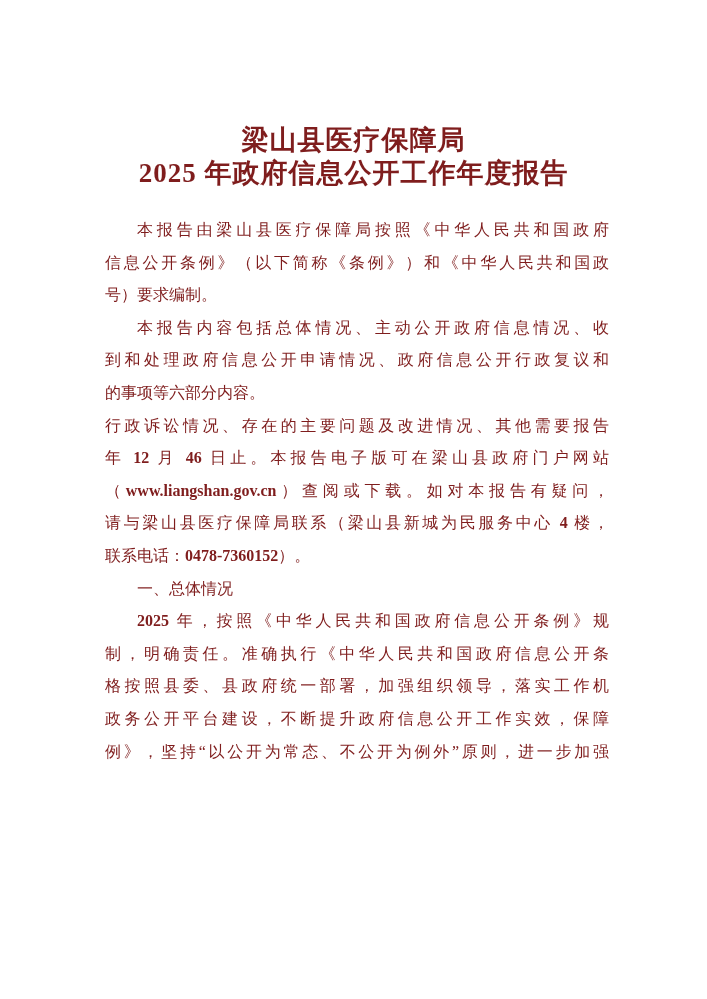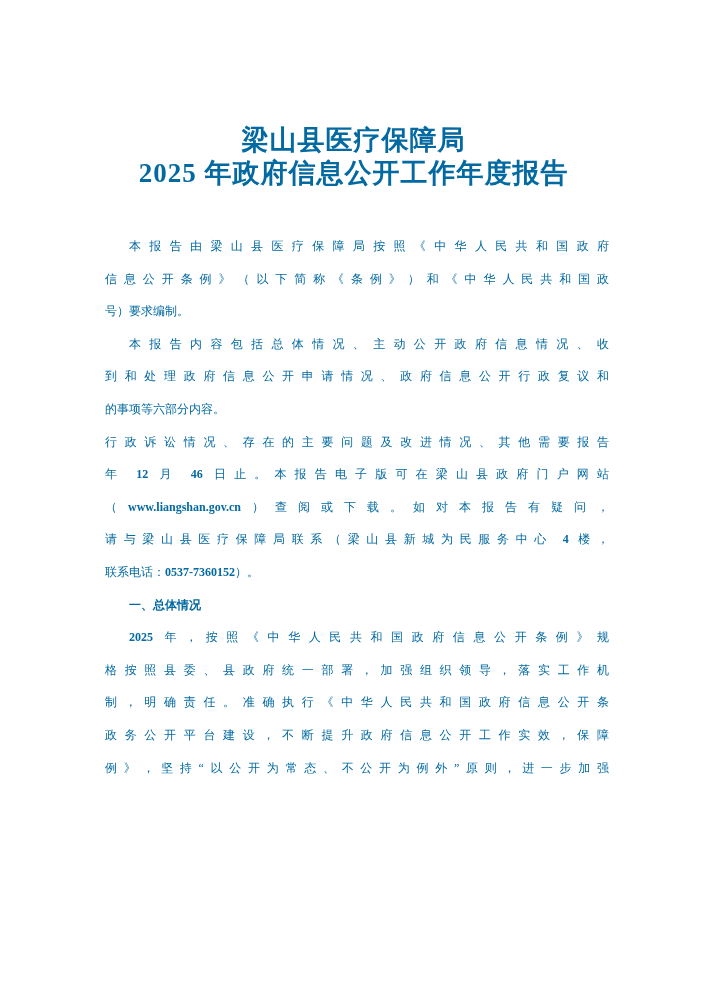--- a/index.html
+++ b/index.html
@@ -5,54 +5,54 @@
   html, body {
     margin: 0;
     padding: 0;
     background: #ffffff;
   }
   .page {
     position: relative;
     width: 707px;
     height: 999px;
     background: #ffffff;
-    color: #0369a1;
+    color: #7f1d1d;
     overflow: hidden;
     margin: 0 auto;
   }
   .title-block {
     margin-top: 124px;
     text-align: center;
     font-family: "Liberation Serif", "DejaVu Serif", serif;
     font-weight: bold;
     font-size: 27px;
     line-height: 33px;
     letter-spacing: 1px;
   }
   .body-block {
-    margin: 40px 98px 0 105px;
+    margin: 24px 98px 0 105px;
     font-family: "Liberation Serif", "DejaVu Serif", serif;
-    font-size: 12px;
+    font-size: 16px;
     line-height: 32.6px;
   }
   .line {
     text-align: justify;
     text-align-last: justify;
     -moz-text-align-last: justify;
   }
   .line.indent {
     text-indent: 2em;
   }
   .line.end {
     text-align-last: left;
     -moz-text-align-last: left;
   }
   .line.heading {
     font-family: "Liberation Sans", "DejaVu Sans", sans-serif;
-    font-weight: bold;
+    font-weight: normal;
     text-align-last: left;
     -moz-text-align-last: left;
   }
   .line b {
     font-weight: bold;
   }
 </style>
 </head>
 <body>
 
@@ -75,29 +75,29 @@
       <div class="line indent">本报告内容包括总体情况、主动公开政府信息情况、收</div>
       <div class="line">到和处理政府信息公开申请情况、政府信息公开行政复议和</div>
       <div class="line end">的事项等六部分内容。</div>
       <div class="line">行政诉讼情况、存在的主要问题及改进情况、其他需要报告</div>
     </div>
 
     <div class="para">
       <div class="line">年 <b>12</b> 月 <b>46</b> 日止。本报告电子版可在梁山县政府门户网站</div>
       <div class="line">（<b>www.liangshan.gov.cn</b>）查阅或下载。如对本报告有疑问，</div>
       <div class="line">请与梁山县医疗保障局联系（梁山县新城为民服务中心 <b>4</b> 楼，</div>
-      <div class="line end">联系电话：<b>0537-7360152</b>）。</div>
+      <div class="line end">联系电话：<b>0478-7360152</b>）。</div>
     </div>
 
     <div class="para">
       <div class="line indent heading">一、总体情况</div>
     </div>
 
     <div class="para">
       <div class="line indent"><b>2025</b> 年，按照《中华人民共和国政府信息公开条例》规</div>
+      <div class="line">制，明确责任。准确执行《中华人民共和国政府信息公开条</div>
       <div class="line">格按照县委、县政府统一部署，加强组织领导，落实工作机</div>
-      <div class="line">制，明确责任。准确执行《中华人民共和国政府信息公开条</div>
       <div class="line">政务公开平台建设，不断提升政府信息公开工作实效，保障</div>
       <div class="line">例》，坚持“以公开为常态、不公开为例外”原则，进一步加强</div>
     </div>
 
   </div>
 </div>
 
 </body></html>

